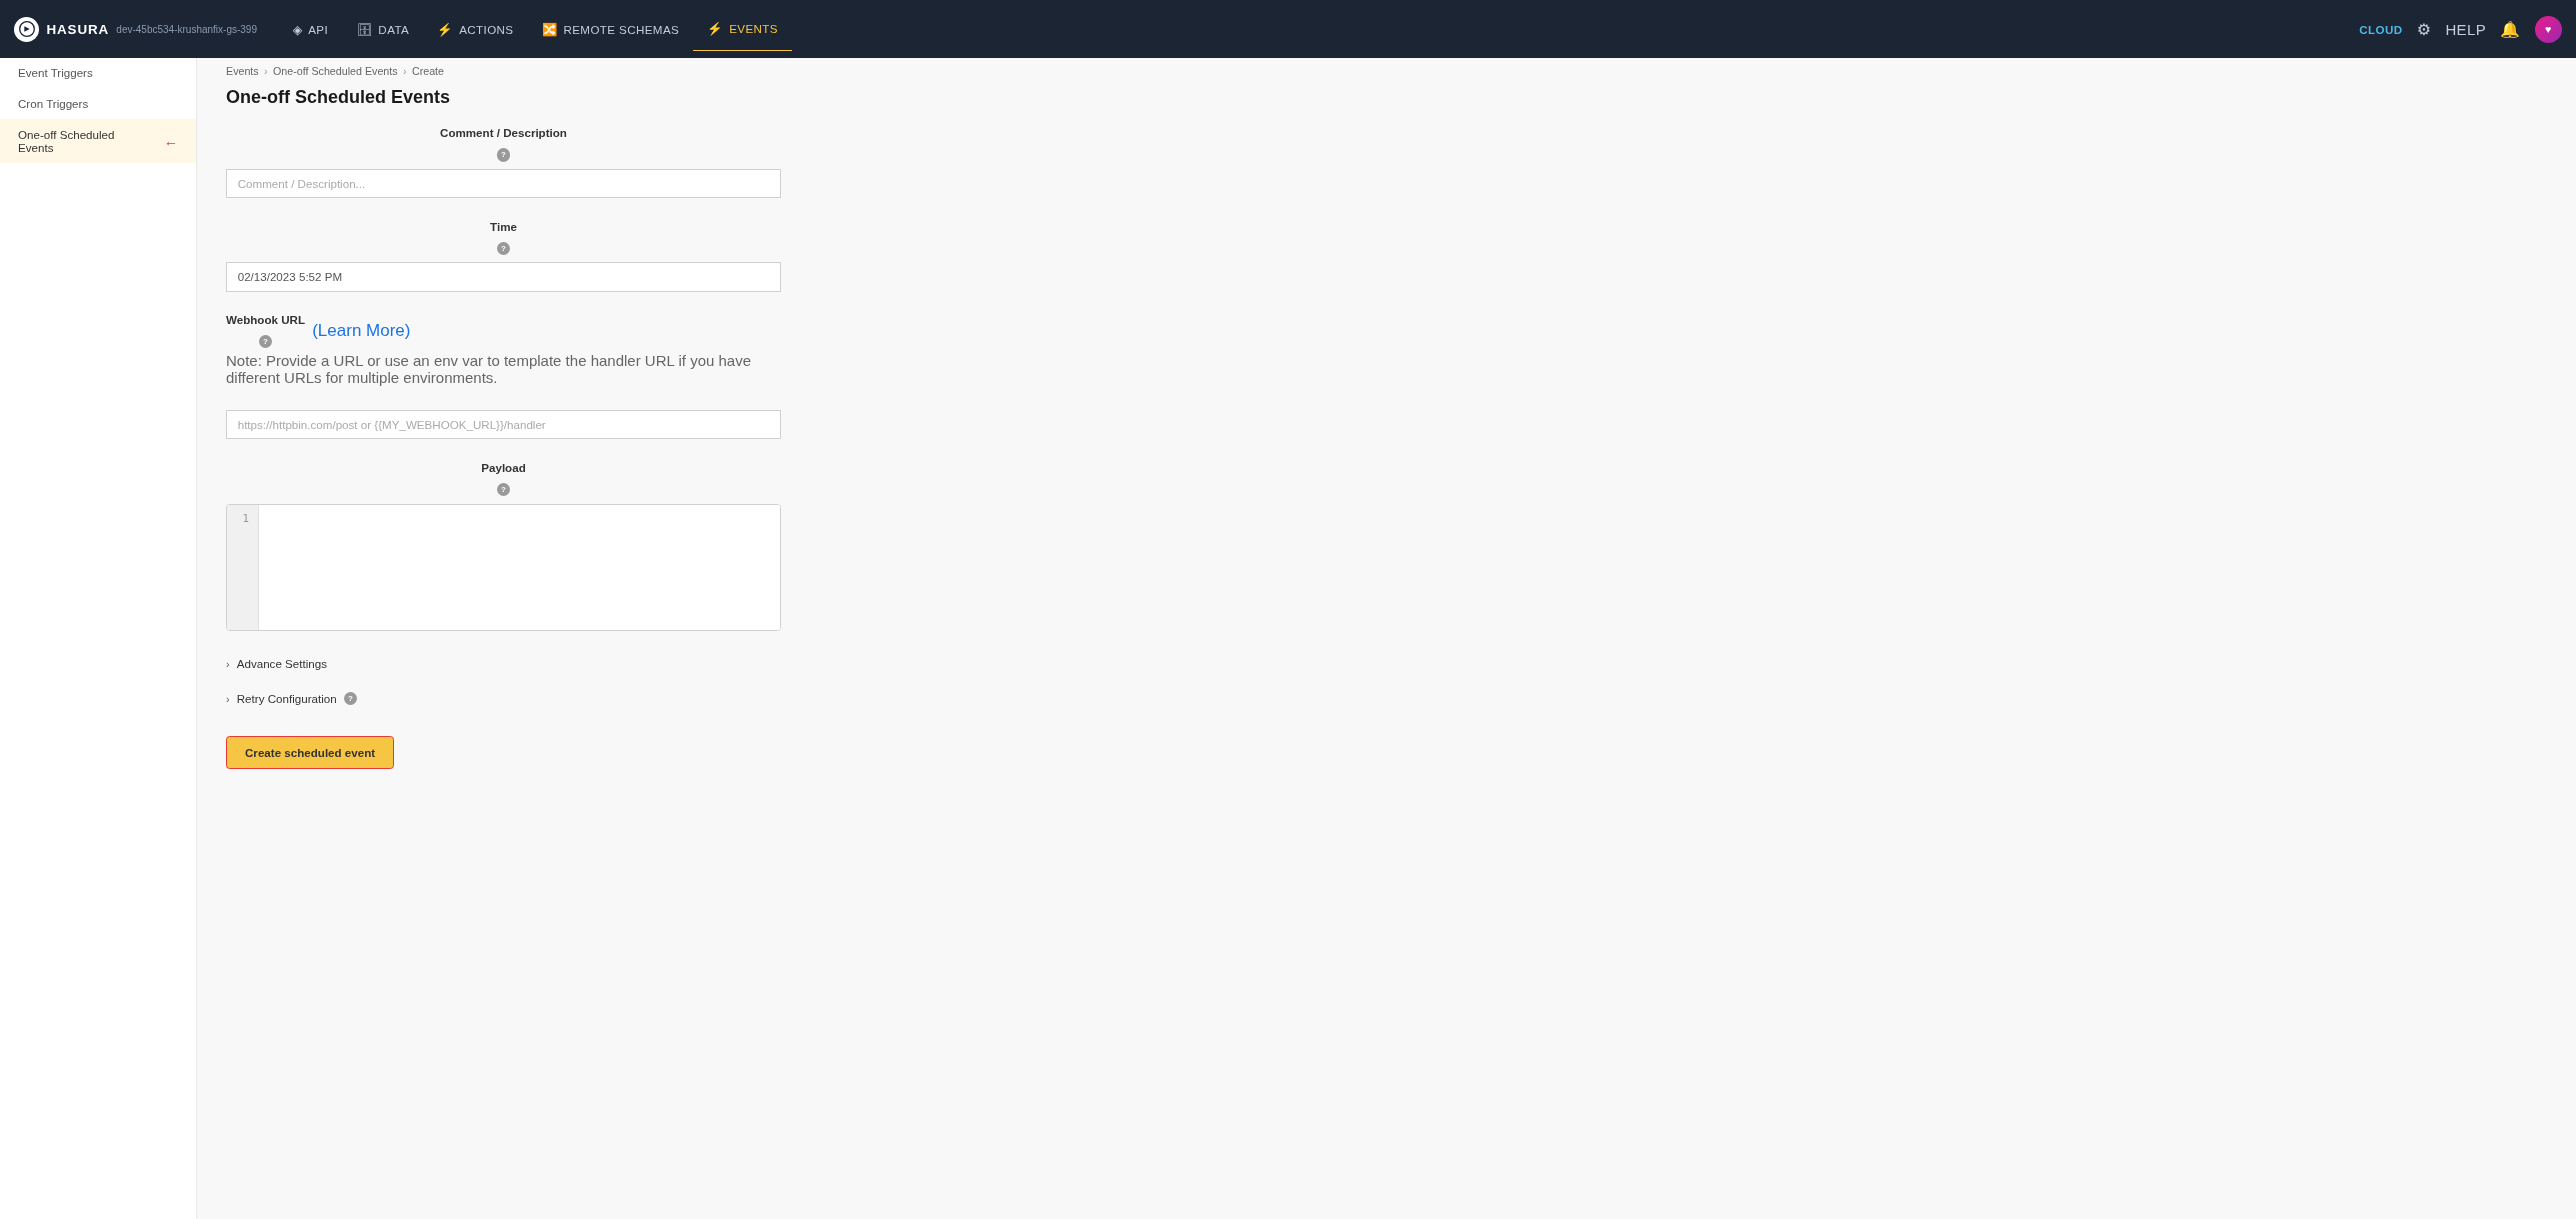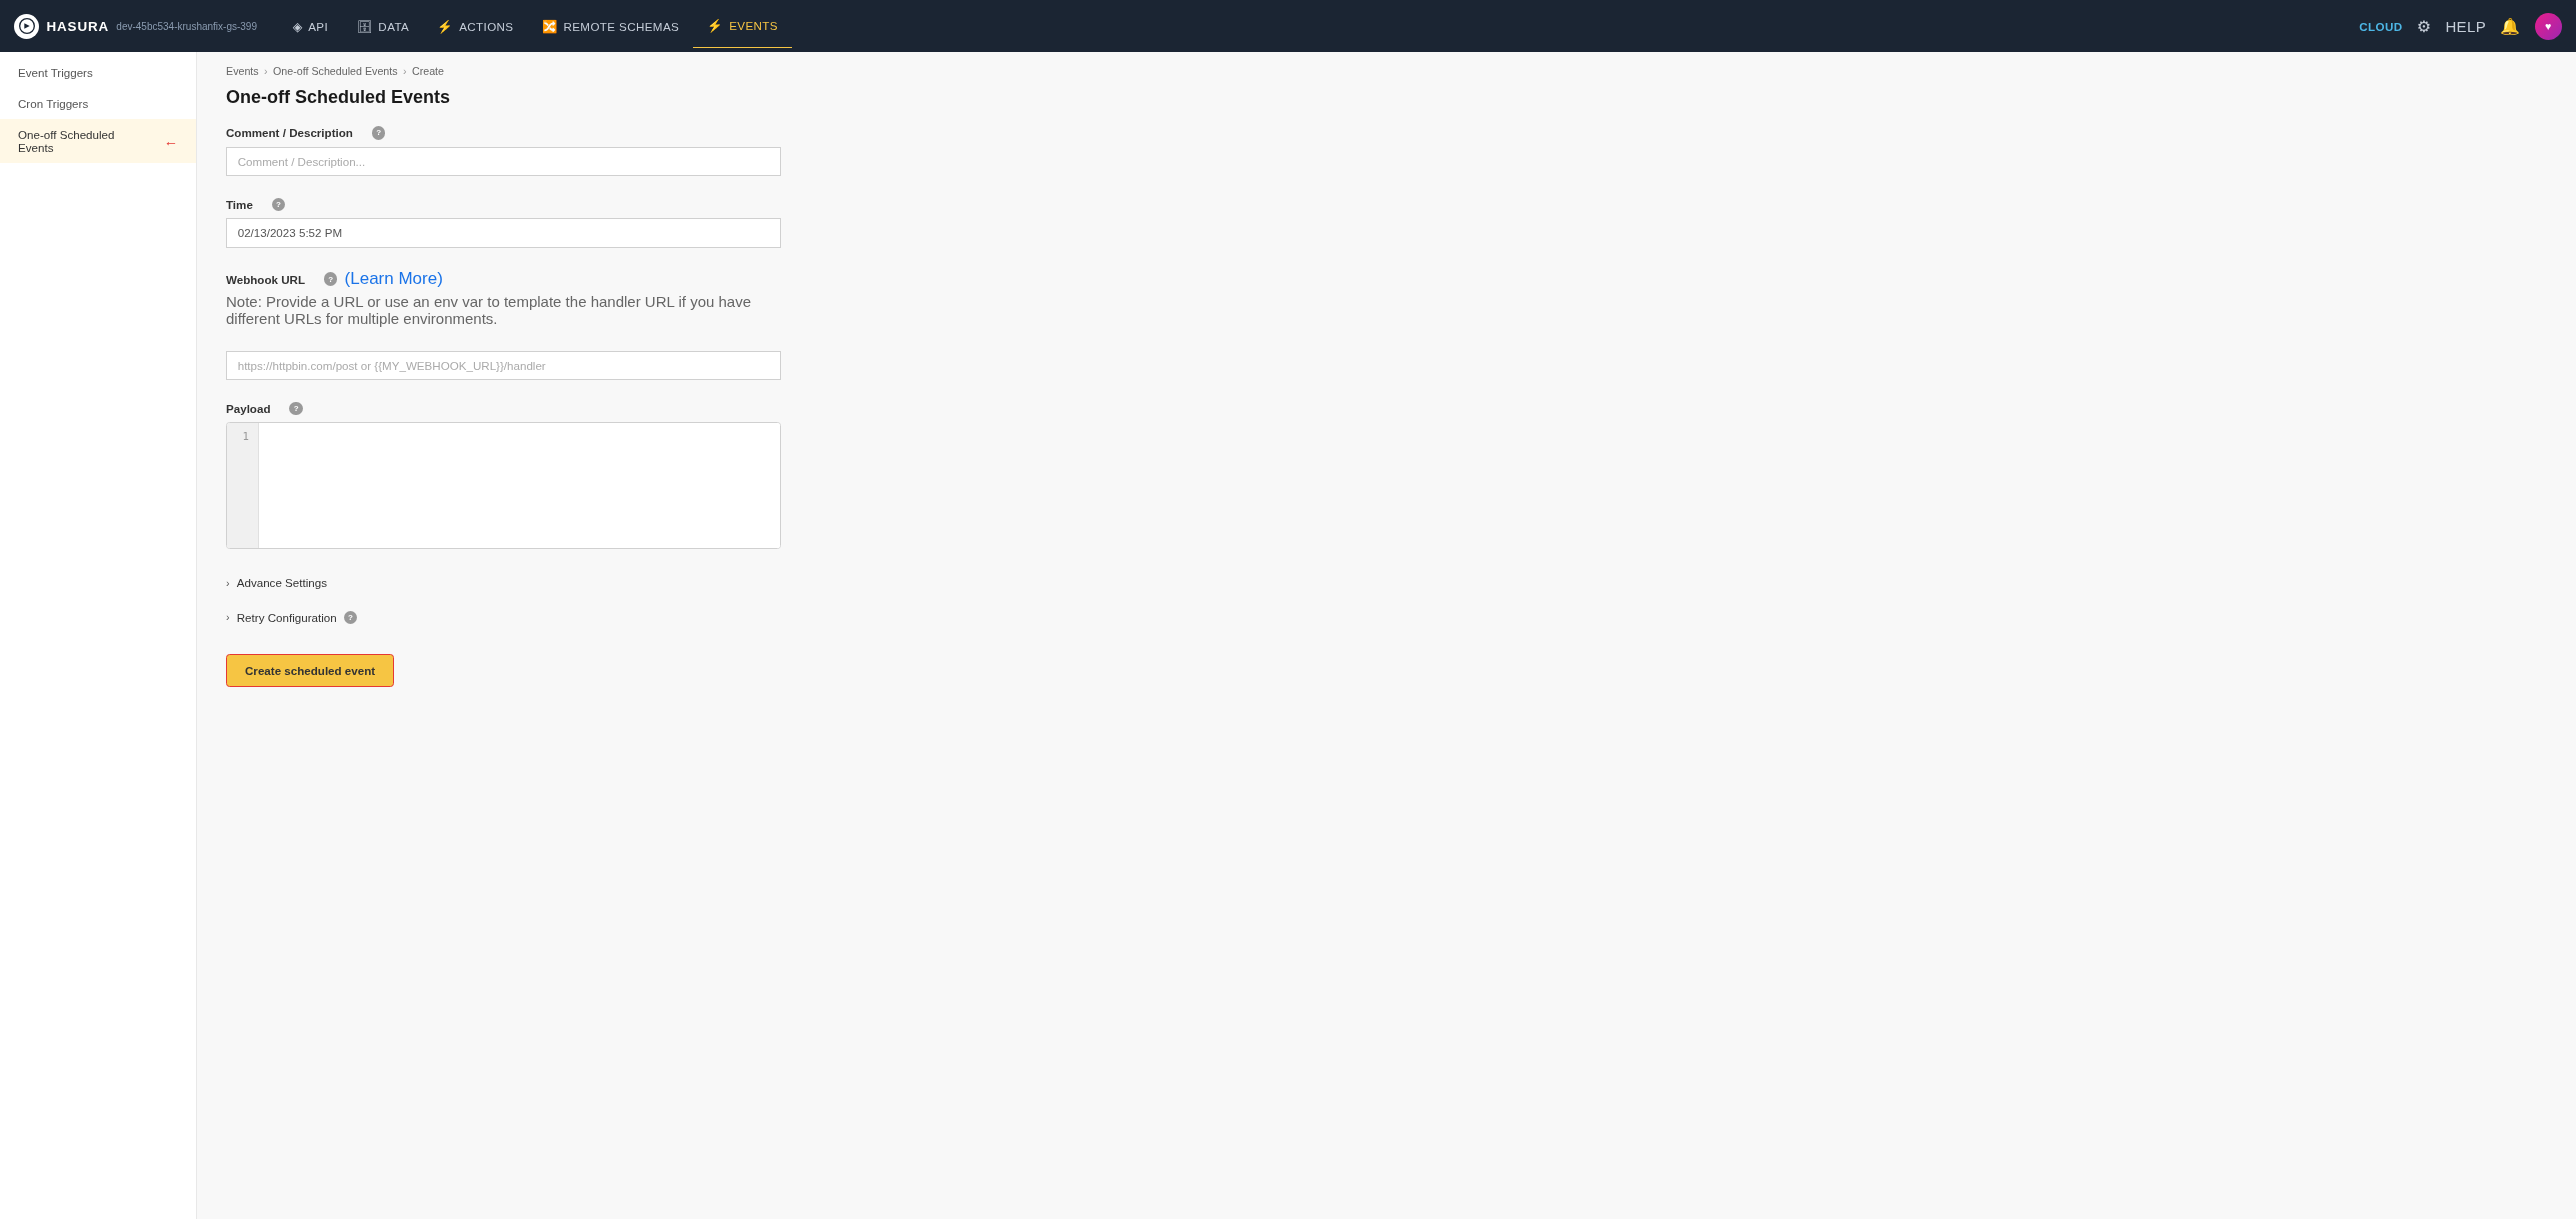--- a/index.html
+++ b/index.html
@@ -1,21 +1,21 @@
 <!DOCTYPE html>
 <html style="font-size:14.3px"><head>
   <meta charset="utf-8">
   <style>
     * { box-sizing: border-box; margin: 0; padding: 0; }
     body { font-family: -apple-system, BlinkMacSystemFont, 'Segoe UI', sans-serif; font-size: 12.5px; background: #f8f8f8; color: #333; }
 
     
     .top-nav {
       background: #1b2533;
-      height: 52px;
+      height: 58px;
       display: flex;
       align-items: center;
       padding: 0 14.3px;
       gap: 0;
       position: fixed;
       top: 0; left: 0; right: 0;
       z-index: 100;
     }
     .nav-logo {
       display: flex;
@@ -191,21 +191,22 @@
     .form-group {
       margin-bottom: 21.5px;
     }
     .form-label {
       font-size: 11.6px;
       font-weight: 600;
       color: #333;
       margin-bottom: 7.2px;
       display: flex;
       align-items: center;
-      gap: 19px;
+      gap: 9px;
+      flex-direction: column;
     }
     .form-input {
       width: 100%;
       padding: 7.2px 10.7px;
       border: 0.9px solid #d0d0d0;
       border-radius: 0;
       font-size: 11.6px;
       color: #555;
       background: #fff;
       outline: none;

